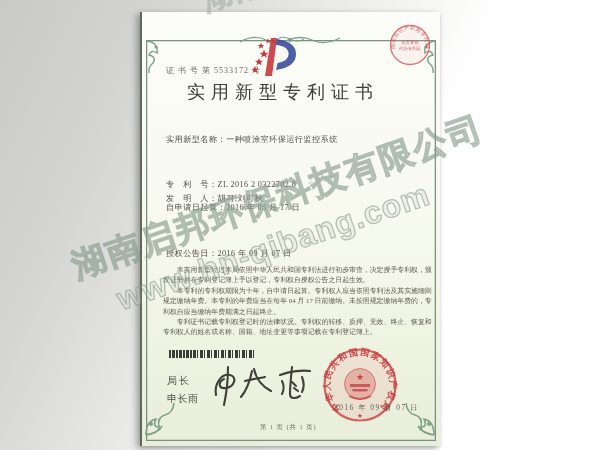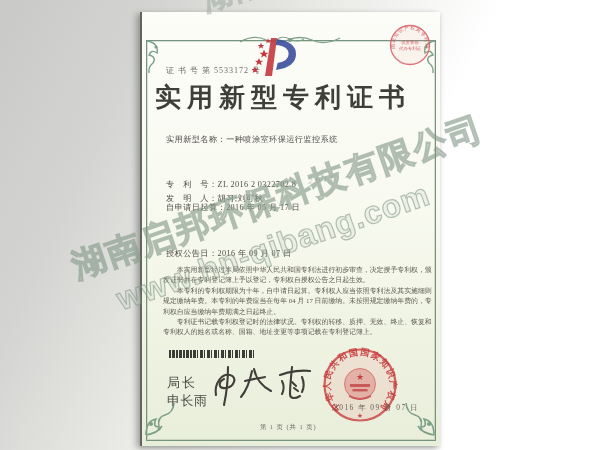--- a/index.html
+++ b/index.html
@@ -9,28 +9,28 @@
   .abs{position:absolute;}
   
   #paper{left:140px;top:12px;width:298px;height:434px;
          background:linear-gradient(180deg,#fcfdf8 0%,#f8faf0 45%,#eff3e2 75%,#e9eedb 100%);
          border-left:2px solid #60655d;
          box-shadow:-4px 2px 6px rgba(60,64,58,.35),0 2px 4px rgba(90,94,86,.25);}
   #frame{left:4px;top:28px;width:288px;height:399px;border:1px solid #75937f;
          box-shadow:inset 0 0 0 1px rgba(117,147,127,.28);}
   .cornament{width:34px;height:40px;color:#7da087;}
   .cert-no{left:24px;top:53px;font-size:8px;color:#6b6b66;letter-spacing:1px;}
-  .title{left:-8px;top:68px;width:100%;text-align:center;font-size:26px;font-weight:700;
+  .title{left:-8px;top:68px;width:100%;text-align:center;font-size:18px;font-weight:400;
          color:#3e3e3a;letter-spacing:6px;}
   .field-row{left:24px;font-size:8.2px;color:#514f49;letter-spacing:.4px;white-space:nowrap;}
   .para{left:21px;top:253px;width:262px;font-size:6.9px;line-height:10.4px;color:#5c594f;}
   .para div{white-space:nowrap;}
   #barcode{left:27px;top:338px;width:86px;height:8px;
            background:repeating-linear-gradient(90deg,#3c3c37 0 1.5px,transparent 1.5px 3px,#3c3c37 3px 5.5px,transparent 5.5px 7px);}
-  .issuer{left:25px;font-size:13px;color:#4c4a45;letter-spacing:2px;}
+  .issuer{left:25px;font-size:10px;color:#4c4a45;letter-spacing:2px;}
   .footer{left:118px;top:411px;font-size:6.3px;color:#6c6a5f;letter-spacing:1px;}
   #signature{left:62px;top:349px;}
   
   #seal{left:179px;top:334px;width:78px;height:78px;}
   .seal-date{left:192px;top:391px;font-size:7.4px;color:#5f5f58;letter-spacing:1.5px;z-index:6;}
   
   #stamp-small{left:246px;top:11px;width:44px;height:44px;}
   
   .wm{pointer-events:none;z-index:9;font-family:"Liberation Sans","DejaVu Sans",sans-serif;
       font-weight:700;transform-origin:left top;white-space:nowrap;

